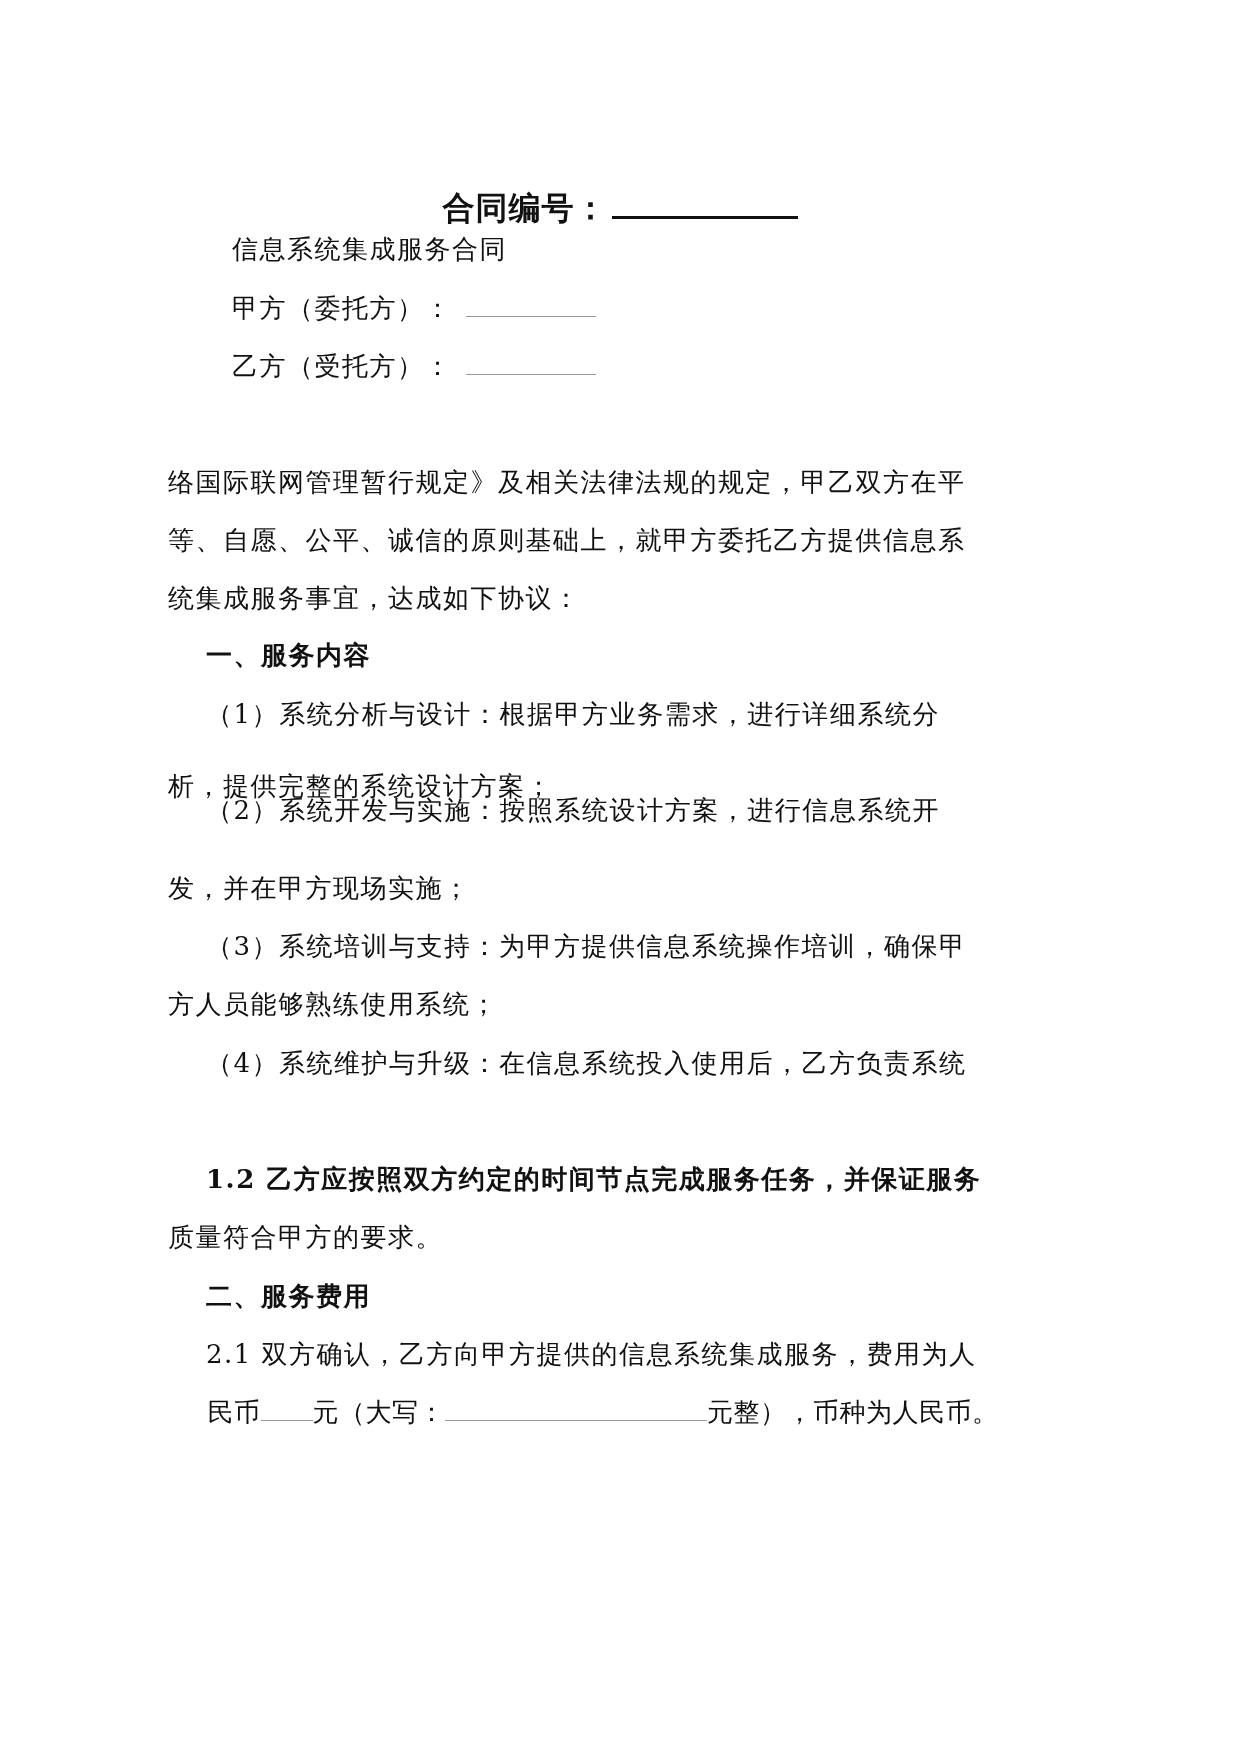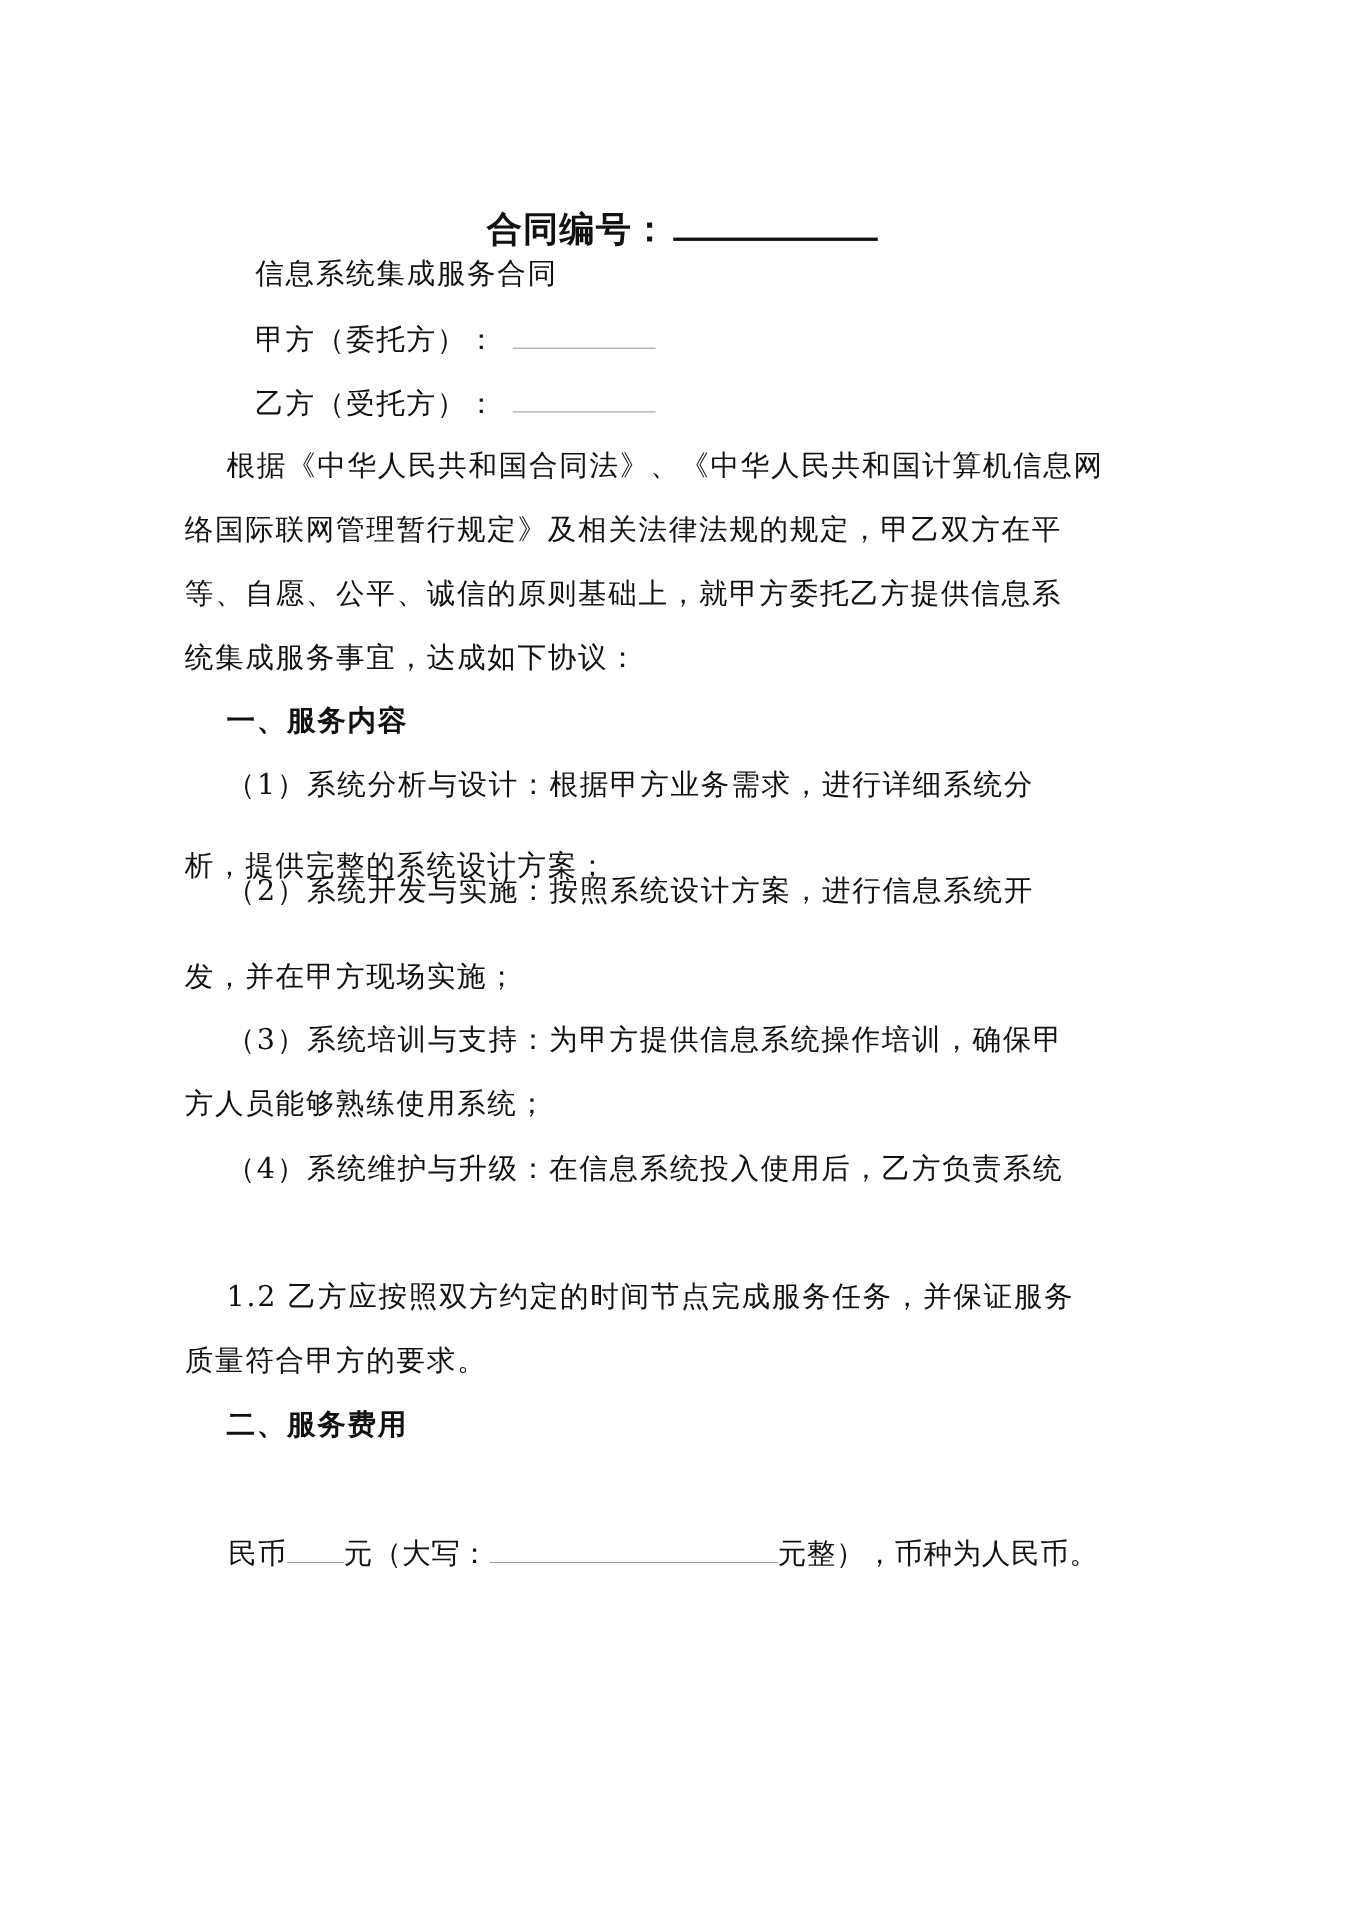--- a/index.html
+++ b/index.html
@@ -82,41 +82,41 @@
   <div class="line indent" style="top:346px;">
     <span>乙方（受托方）：</span>
     <span class="ul" style="width:130px;margin-left:4px;"></span>
   </div>
 
   <div class="line indent" style="top:288px;">
     <span>甲方（委托方）：</span>
     <span class="ul" style="width:130px;margin-left:4px;"></span>
   </div>
 
-  <div class="line indent justify" style="top:404px;width:708px;left:206px;">根据《中华人民共和国合同法》、《中华人民共和国计算机信息网</div>
   <div class="line justify" style="top:462px;width:752px;left:168px;">络国际联网管理暂行规定》及相关法律法规的规定，甲乙双方在平</div>
   <div class="line justify" style="top:520px;width:752px;left:168px;">等、自愿、公平、诚信的原则基础上，就甲方委托乙方提供信息系</div>
   <div class="line" style="top:578px;left:168px;">统集成服务事宜，达成如下协议：</div>
 
   <div class="line heading" style="top:636px;left:206px;font-family:Liberation Serif, serif;">一、服务内容</div>
 
   <div class="line justify" style="top:694px;left:206px;width:734px;">（1）系统分析与设计：根据甲方业务需求，进行详细系统分</div>
   <div class="line" style="top:768px;left:168px;font-family:Liberation Mono, monospace;">析，提供完整的系统设计方案；</div>
 
   <div class="line justify" style="top:790px;left:206px;width:734px;">（2）系统开发与实施：按照系统设计方案，进行信息系统开</div>
   <div class="line" style="top:868px;left:168px;">发，并在甲方现场实施；</div>
 
   <div class="line justify" style="top:926px;left:206px;width:734px;">（3）系统培训与支持：为甲方提供信息系统操作培训，确保甲</div>
   <div class="line" style="top:984px;left:168px;">方人员能够熟练使用系统；</div>
 
   <div class="line justify" style="top:1043px;left:206px;width:734px;">（4）系统维护与升级：在信息系统投入使用后，乙方负责系统</div>
 
-  <div class="line justify" style="top:1159px;left:206px;width:734px;">1.2 乙方应按照双方约定的时间节点完成服务任务，并保证服务</div>
+  <div class="line justify" style="top:1159px;left:206px;width:734px;font-weight:bold;">1.2 乙方应按照双方约定的时间节点完成服务任务，并保证服务</div>
   <div class="line" style="top:1217px;left:168px;">质量符合甲方的要求。</div>
 
   <div class="line heading" style="top:1276px;left:206px;">二、服务费用</div>
 
+  <div class="line justify" style="top:1334px;left:206px;width:734px;">2.1 双方确认，乙方向甲方提供的信息系统集成服务，费用为人</div>
 
   <div class="line" style="top:1392px;left:168px;letter-spacing:0.5px;text-align:center;">
     <span>民币</span><span class="ul" style="width:52px;"></span><span>元（大写：</span><span class="ul" style="width:262px;"></span><span>元整），币种为人民币。</span>
   </div>
 
 </div>
 
 </body></html>

